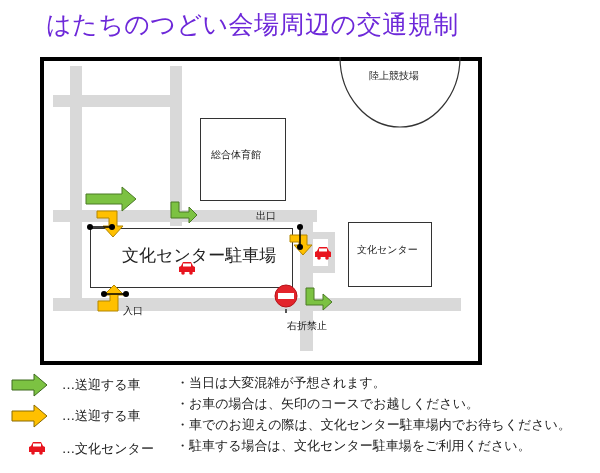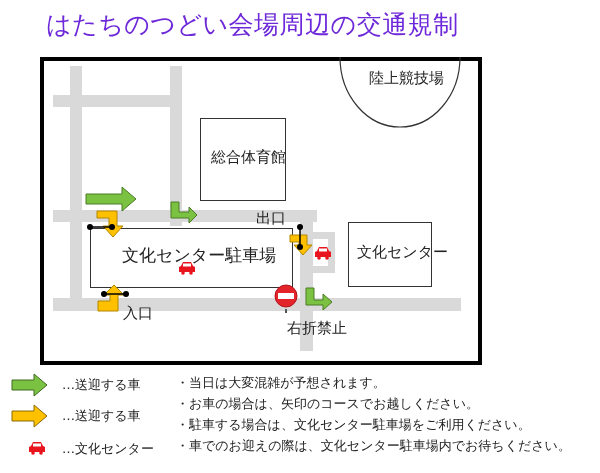--- a/index.html
+++ b/index.html
@@ -2,21 +2,21 @@
 <html><head>
 <meta charset="utf-8">
 <style>
   html, body { margin:0; padding:0; background:#ffffff; }
   body { width:600px; height:473px; position:relative; overflow:hidden;
          font-family:"DejaVu Sans","Liberation Sans",sans-serif; color:#222; }
   .title { position:absolute; left:46px; top:8px; font-size:25px; letter-spacing:0.5px; color:#6d28d9; white-space:nowrap; }
   .map { position:absolute; left:40px; top:57px; width:434px; height:300px; border:4px solid #000; background:#fff; }
   .road { position:absolute; background:#d9d9d9; }
   .bldg { position:absolute; border:1.5px solid #333; background:#fff; box-sizing:border-box; }
-  .lbl { position:absolute; font-size:15px; color:#222; white-space:nowrap; }
+  .lbl { position:absolute; font-size:10px; color:#222; white-space:nowrap; }
   .svgabs { position:absolute; left:0; top:0; overflow:visible; }
   .legend-row { position:absolute; left:10px; display:flex; align-items:center; }
   .legend-icon { width:38px; height:24px; position:relative; }
   .legend-label { font-size:13px; margin-left:14px; color:#222; white-space:nowrap; }
   .notes { position:absolute; left:176px; top:372px; font-size:13px; line-height:21px; color:#222; }
   .note { white-space:nowrap; }
 </style>
 </head>
 <body>
 
@@ -135,15 +135,15 @@
       <circle cx="4" cy="11" r="1.8" fill="#e8141e"></circle>
       <circle cx="12" cy="11" r="1.8" fill="#e8141e"></circle>
     </g>
   </svg>
   <span class="legend-label">…文化センター</span>
 </div>
 
 <div class="notes">
   <div class="note">・当日は大変混雑が予想されます。</div>
   <div class="note">・お車の場合は、矢印のコースでお越しください。</div>
+  <div class="note">・車でのお迎えの際は、文化センター駐車場内でお待ちください。</div>
   <div class="note">・駐車する場合は、文化センター駐車場をご利用ください。</div>
-  <div class="note">・車でのお迎えの際は、文化センター駐車場内でお待ちください。</div>
 </div>
 
 </body></html>

